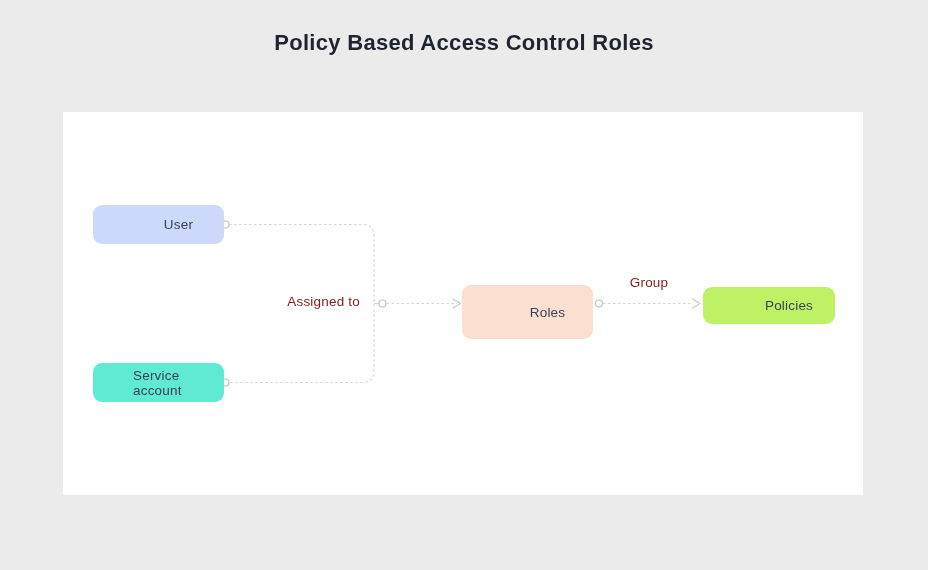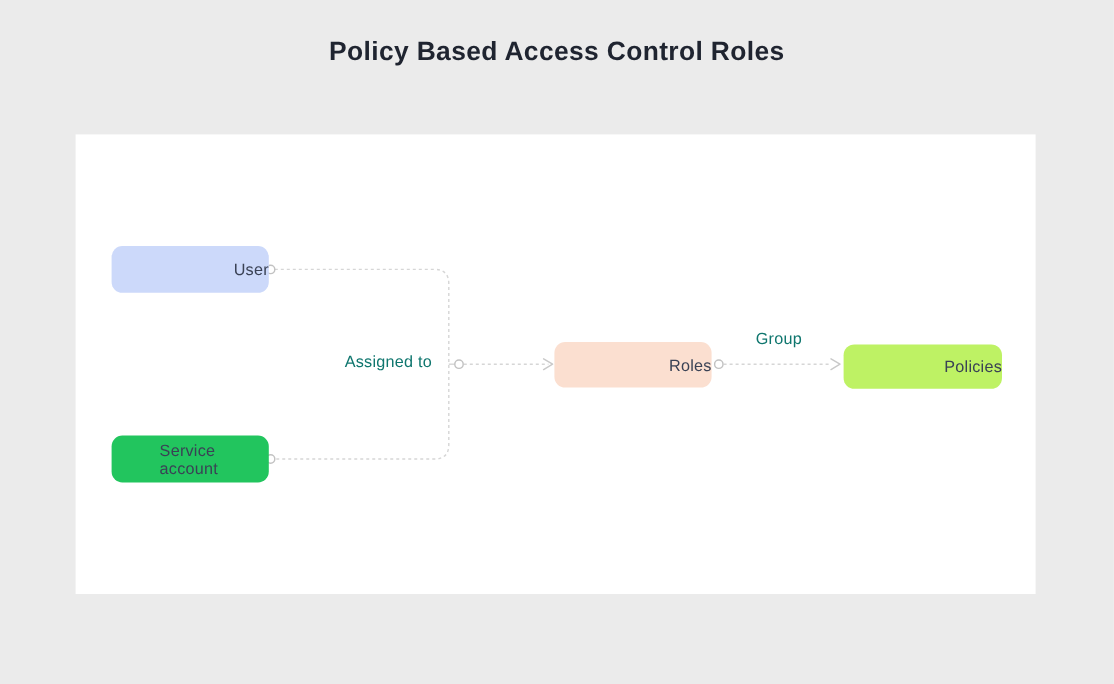--- a/index.html
+++ b/index.html
@@ -29,37 +29,37 @@
   }
 
   .connectors {
     position: absolute; inset: 0;
     width: 800px; height: 383px;
     display: block;
   }
 
   .node {
     position: absolute;
-    display: flex; align-items: center; justify-content: flex-end;
+    display: flex; align-items: center; justify-content: center;
     border-radius: 9px;
     font-size: 13.5px;
     color: #3a4255;
     letter-spacing: 0.2px;
     cursor: default;
     padding-left: 40px;
   }
   .node-user            { left: 30px;  top: 93px;  width: 131px; height: 39px; background: #ccd9fa; }
-  .node-service-account { left: 30px;  top: 251px; width: 131px; height: 39px; background: #22c55e; }
-  .node-roles           { left: 399px; top: 173px; width: 131px; height: 38px; background: #fbdfd0; }
+  .node-service-account { left: 30px;  top: 251px; width: 131px; height: 39px; background: #5eead4; }
+  .node-roles           { left: 399px; top: 173px; width: 131px; height: 54px; background: #fbdfd0; }
   .node-policies        { left: 640px; top: 175px; width: 132px; height: 37px; background: #bef264; }
 
   .edge-label {
     position: absolute;
     font-size: 13.5px;
-    color: #0f766e;
+    color: #7f1d1d;
     letter-spacing: 0.2px;
     white-space: nowrap;
   }
   .edge-label-assigned { left: 147px; top: 182px; width: 150px; text-align: right; }
   .edge-label-group    { left: 546px; top: 163px; width: 80px;  text-align: center; }
 </style>
 </head>
 <body>
 
 <div class="page">

